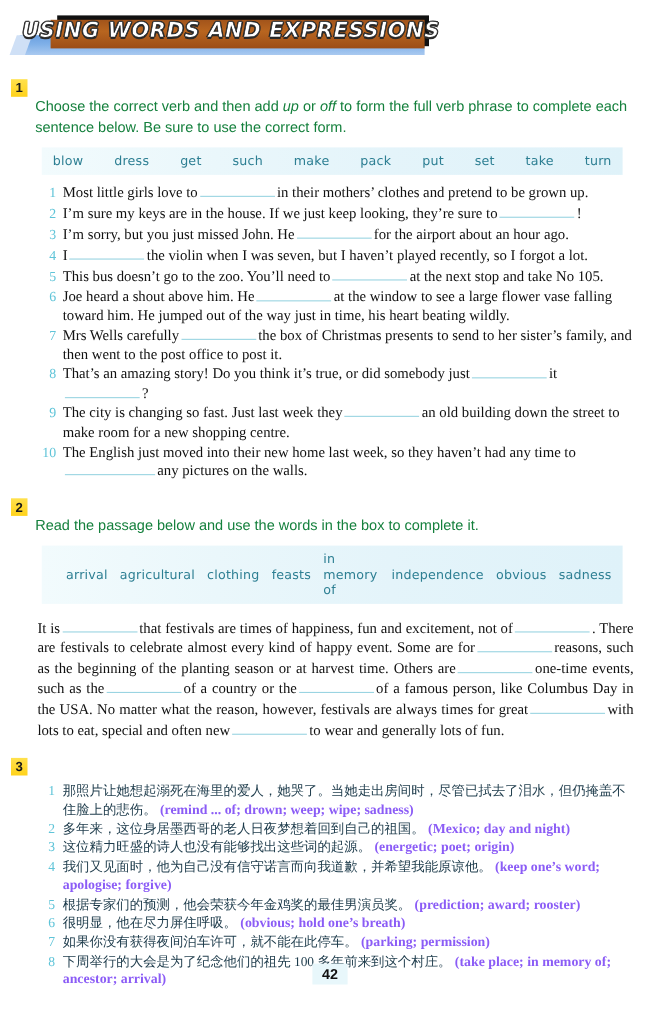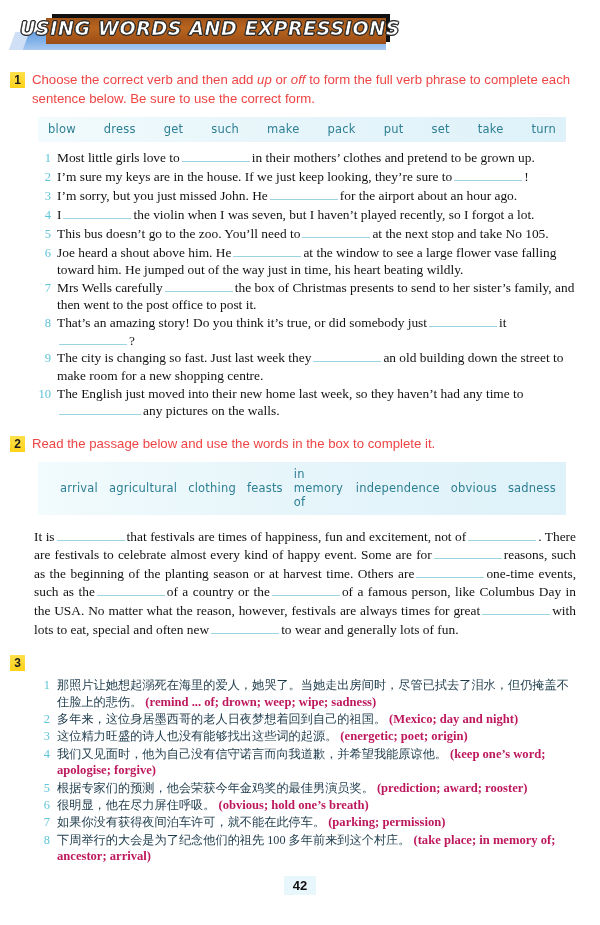--- a/index.html
+++ b/index.html
@@ -98,21 +98,22 @@
     font-weight: bold;
     font-size: 12px;
     line-height: 16px;
     text-align: center;
     margin-top: 2px;
   }
   .ex-instr {
     font-family: "Liberation Sans", sans-serif;
     font-size: 13.2px;
     line-height: 19px;
-    color: #ef4444;
+    color: #15803d;
+    margin-top: 17px;
   }
   .ex-instr .it { font-style: italic; }
 
   
   .wordbank {
     margin: 9px 22px 0 28px;
     background: linear-gradient(90deg, #f2fbfd 0%, #eaf7fb 30%, #e4f4fa 60%, #dff2f9 100%);
     padding: 5px 10px 6px 10px;
     display: flex;
     justify-content: space-between;
@@ -188,21 +189,21 @@
   .cntext {
     flex: 1 1 auto;
     font-size: 12.2px;
     line-height: 16.4px;
     color: #1c3a4a;
   }
   .cntext .en {
     font-family: "Liberation Serif", serif;
     font-weight: bold;
     font-size: 12.6px;
-    color: #be185d;
+    color: #8b5cf6;
   }
 
   
   .footer {
     position: absolute;
     left: 0;
     bottom: 30px;
     width: 100%;
     text-align: center;
   }

